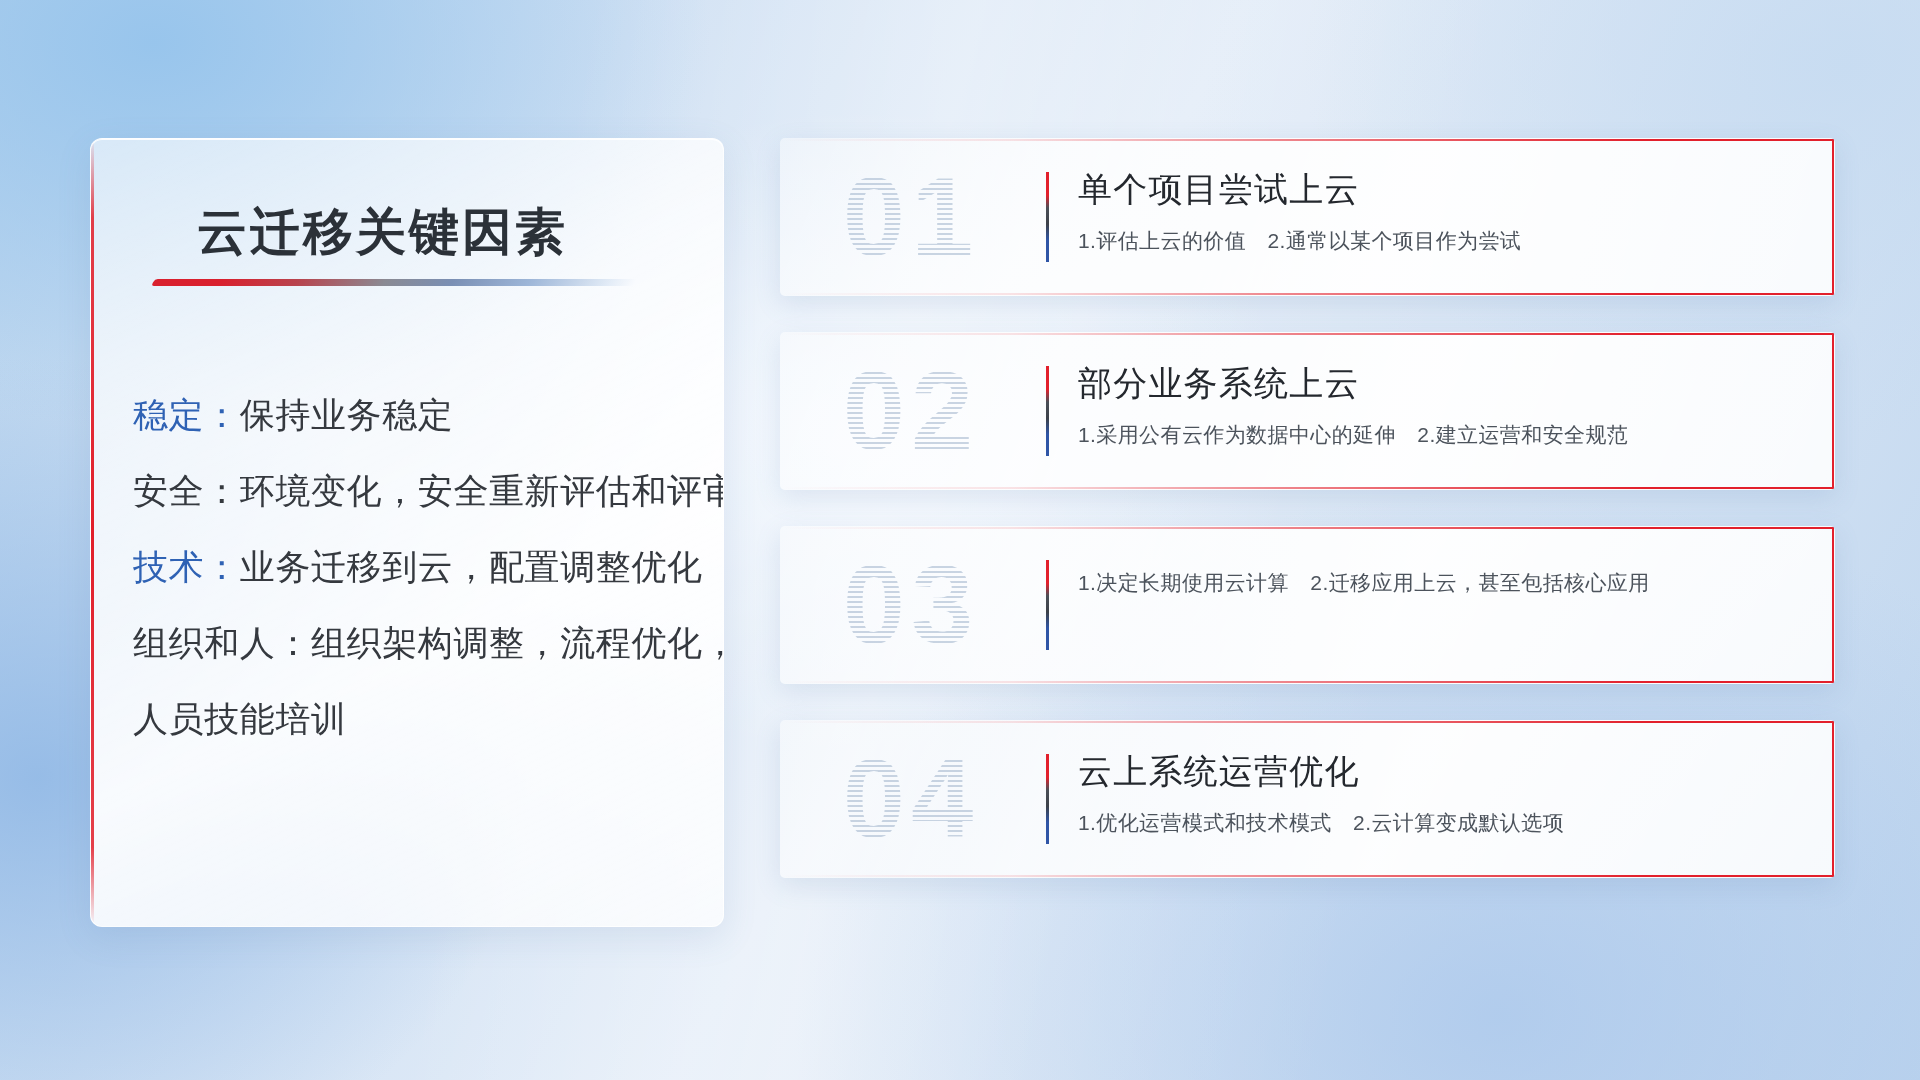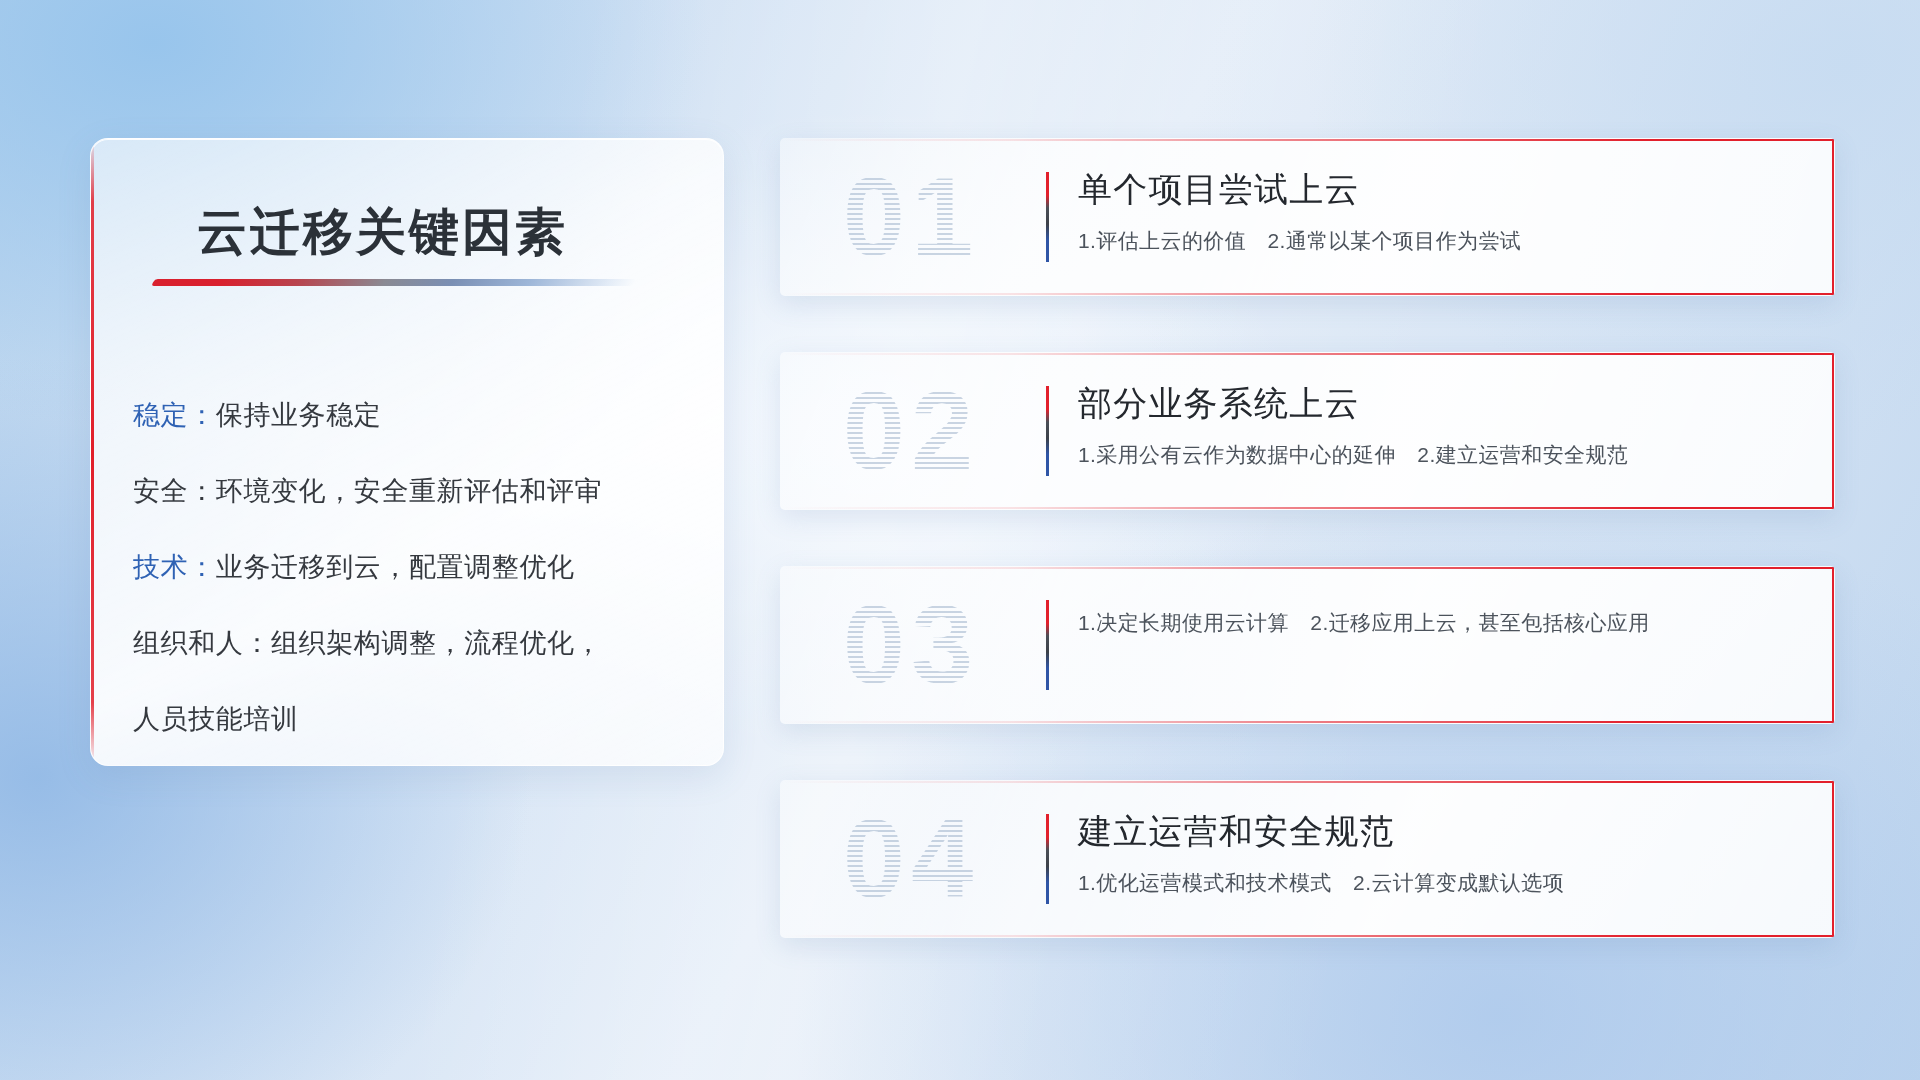--- a/index.html
+++ b/index.html
@@ -31,22 +31,22 @@
         rgba(255,255,255,0.34) 46%,
         rgba(255,255,255,0.10) 58%,
         rgba(255,255,255,0) 72%);
     pointer-events:none;
   }
 
   
   .left-card{
     position:absolute;
     left:90px; top:138px;
-    width:634px; height:628px;
-    border-radius:18px;
+    width:634px; height:789px;
+    border-radius:12px;
     background:linear-gradient(155deg,
         rgba(255,255,255,0.58) 0%,
         rgba(255,255,255,0.80) 34%,
         rgba(255,255,255,0.93) 62%,
         rgba(255,255,255,0.72) 100%);
     border:1px solid rgba(255,255,255,0.85);
     box-shadow:0 10px 34px rgba(90,130,180,0.14), inset 0 1px 0 rgba(255,255,255,0.9);
     overflow:hidden;
     padding-left:32px;
   }
@@ -78,36 +78,36 @@
         rgba(190,210,235,0.35) 95%, rgba(190,210,235,0) 100%);
     transform:skewX(-28deg);
     transform-origin:left center;
   }
 
   .factor-list{
     position:absolute; left:42px; top:238px;
     width:560px;
   }
   .factor-row{
-    font-size:27px;
+    font-size:35px;
     line-height:76px;
     color:#35393f;
     white-space:nowrap;
     letter-spacing:0.6px;
   }
   .factor-row .lab{ color:#35393f; }
   .factor-row.accent .lab{ color:#2f62b4; }
 
   
   .steps{ position:absolute; left:780px; top:138px; width:1055px; }
 
   .step{
     position:relative;
     height:158px;
-    margin-bottom:56px;
+    margin-bottom:36px;
     border-radius:5px;
     background:linear-gradient(112deg,
         rgba(255,255,255,0.42) 0%,
         rgba(255,255,255,0.82) 26%,
         rgba(255,255,255,0.97) 58%,
         rgba(255,255,255,0.88) 100%);
     box-shadow:0 8px 26px rgba(92,130,180,0.16);
     overflow:hidden;
   }
   
@@ -267,19 +267,19 @@
 
     <article class="step">
       <div class="frame">
         <span class="t"></span>
           <span class="r"></span>
           <span class="b"></span>
       </div>
       <div class="step-num">04</div>
       <div class="step-bar"></div>
       <div class="step-text">
-        <div class="step-title">建立运营和安全规范</div>
+        <div class="step-title">云上系统运营优化</div>
         <div class="step-sub">1.优化运营模式和技术模式　2.云计算变成默认选项</div>
       </div>
     </article>
 
   </section>
 </div>
 
 </body></html>

